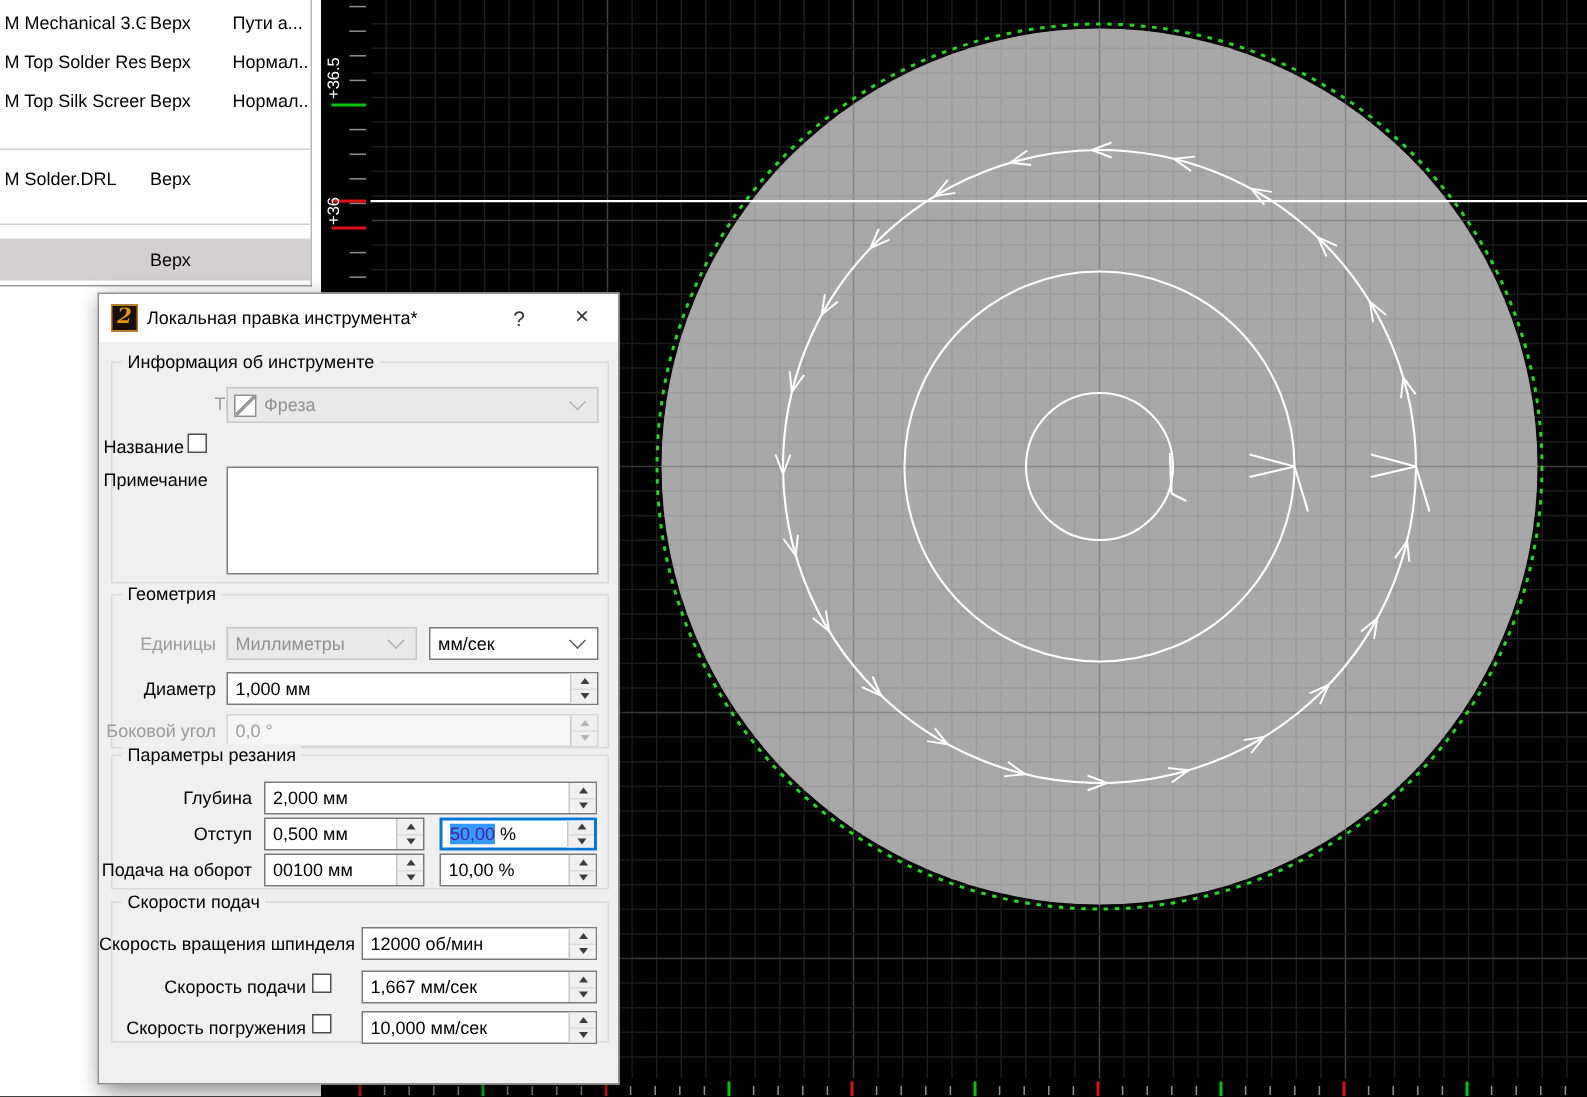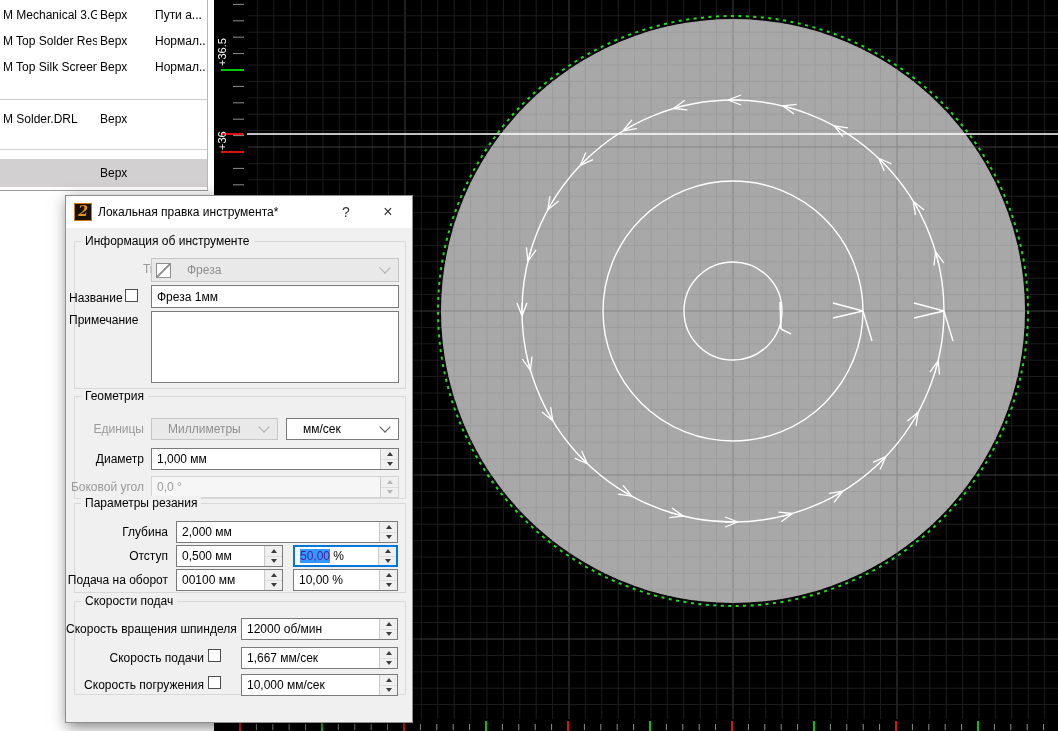--- a/index.html
+++ b/index.html
@@ -46,21 +46,21 @@
   .spin .sb+.sb{border-top:1px solid #dcdcdc;}
   .tri-up{width:0;height:0;border-left:3px solid transparent;border-right:3px solid transparent;
           border-bottom:4px solid #3c3c3c;}
   .tri-dn{width:0;height:0;border-left:3px solid transparent;border-right:3px solid transparent;
           border-top:4px solid #3c3c3c;}
   .disabled .tri-up{border-bottom-color:#b5b5b5;}
   .disabled .tri-dn{border-top-color:#b5b5b5;}
   .combo{position:absolute;background:#fff;border:1px solid #7a7a7a;box-sizing:border-box;
          display:flex;align-items:center;}
   .combo.disabled{background:#e9e9e9;border-color:#c6c6c6;color:#8f8f8f;}
-  .combo .val{flex:1;padding-left:16px;white-space:nowrap;overflow:hidden;}
+  .combo .val{flex:1;padding-left:5px;white-space:nowrap;overflow:hidden;}
   .chev{width:7px;height:7px;border-right:1.6px solid #5a5a5a;border-bottom:1.6px solid #5a5a5a;
         transform:rotate(45deg);margin:-4px 9px 0 0;}
   .combo.disabled .chev{border-color:#b0b0b0;}
   .tool-ico{width:13px;height:13px;border:1px solid #8f8f8f;margin-left:4px;background:
      linear-gradient(135deg,transparent 44%,#9a9a9a 44%,#9a9a9a 56%,transparent 56%),#fdfdfd;}
   .checkbox{position:absolute;width:13px;height:13px;background:#fff;border:1px solid #4d4d4d;
             box-sizing:border-box;}
   .textarea{position:absolute;background:#fff;border:1px solid #7a7a7a;box-sizing:border-box;}
   .btn{position:absolute;height:20px;background:#e1e1e1;border:1px solid #adadad;box-sizing:border-box;
        display:flex;align-items:center;justify-content:center;margin-top:40px;}
@@ -510,23 +510,20 @@
       <span class="glabel">Информация об инструменте</span>
     </div>
     <div class="lbl disabled" style="left:0;top:66px;width:97px">Тип</div>
     <div class="combo disabled" style="left:85px;top:62px;width:248px;height:24px">
       <span class="tool-ico"></span>
       <span class="val">Фреза</span>
       <span class="chev"></span>
     </div>
     <div class="lbl" style="left:3px;top:95px;width:54px;text-align:left">Название</div>
     <span class="checkbox" style="left:59px;top:93px"></span>
-    <div class="fld" style="left:85px;top:89px;width:248px;height:23px">
-      <span class="val">Фреза 1мм</span>
-    </div>
     <div class="lbl" style="left:3px;top:117px;width:65px;text-align:left">Примечание</div>
     <div class="textarea" style="left:85px;top:115px;width:248px;height:72px"></div>
 
     <div class="group" style="left:8px;top:200px;width:332px;height:103px">
       <span class="glabel">Геометрия</span>
     </div>
     <div class="lbl disabled" style="left:0;top:226px;width:78px">Единицы</div>
     <div class="combo disabled" style="left:85px;top:222px;width:127px;height:22px">
       <span class="val">Миллиметры</span>
       <span class="chev"></span>

